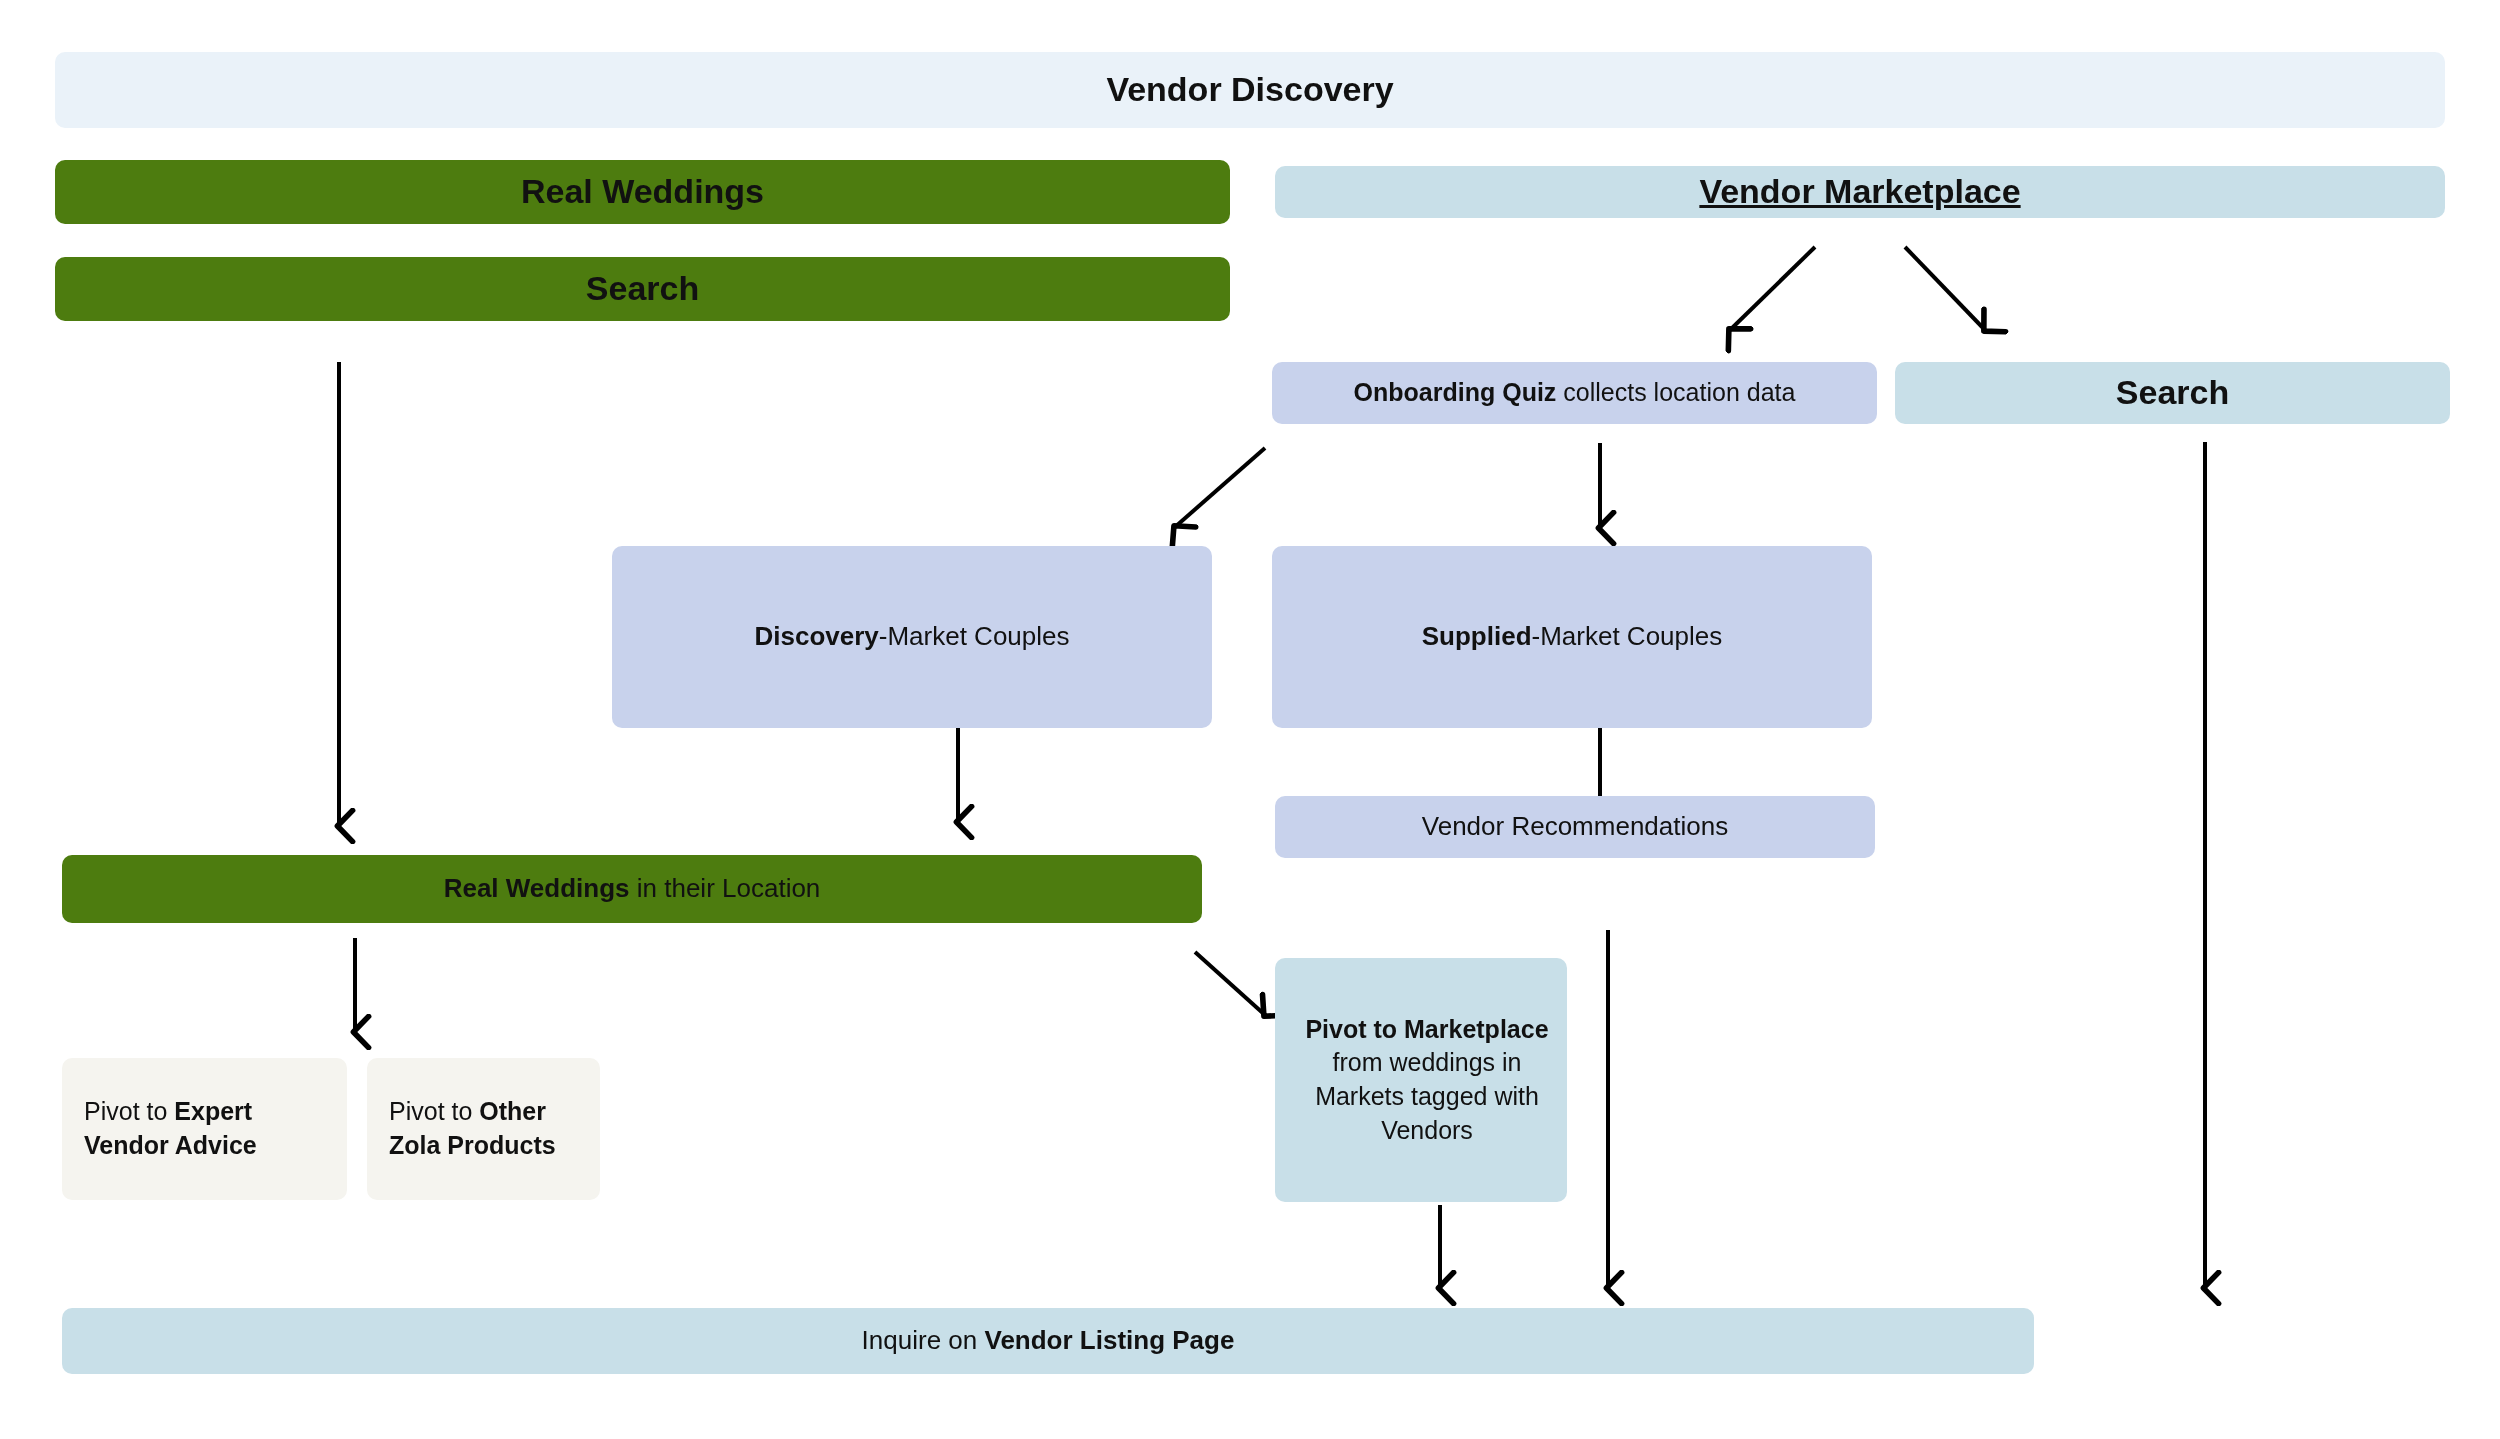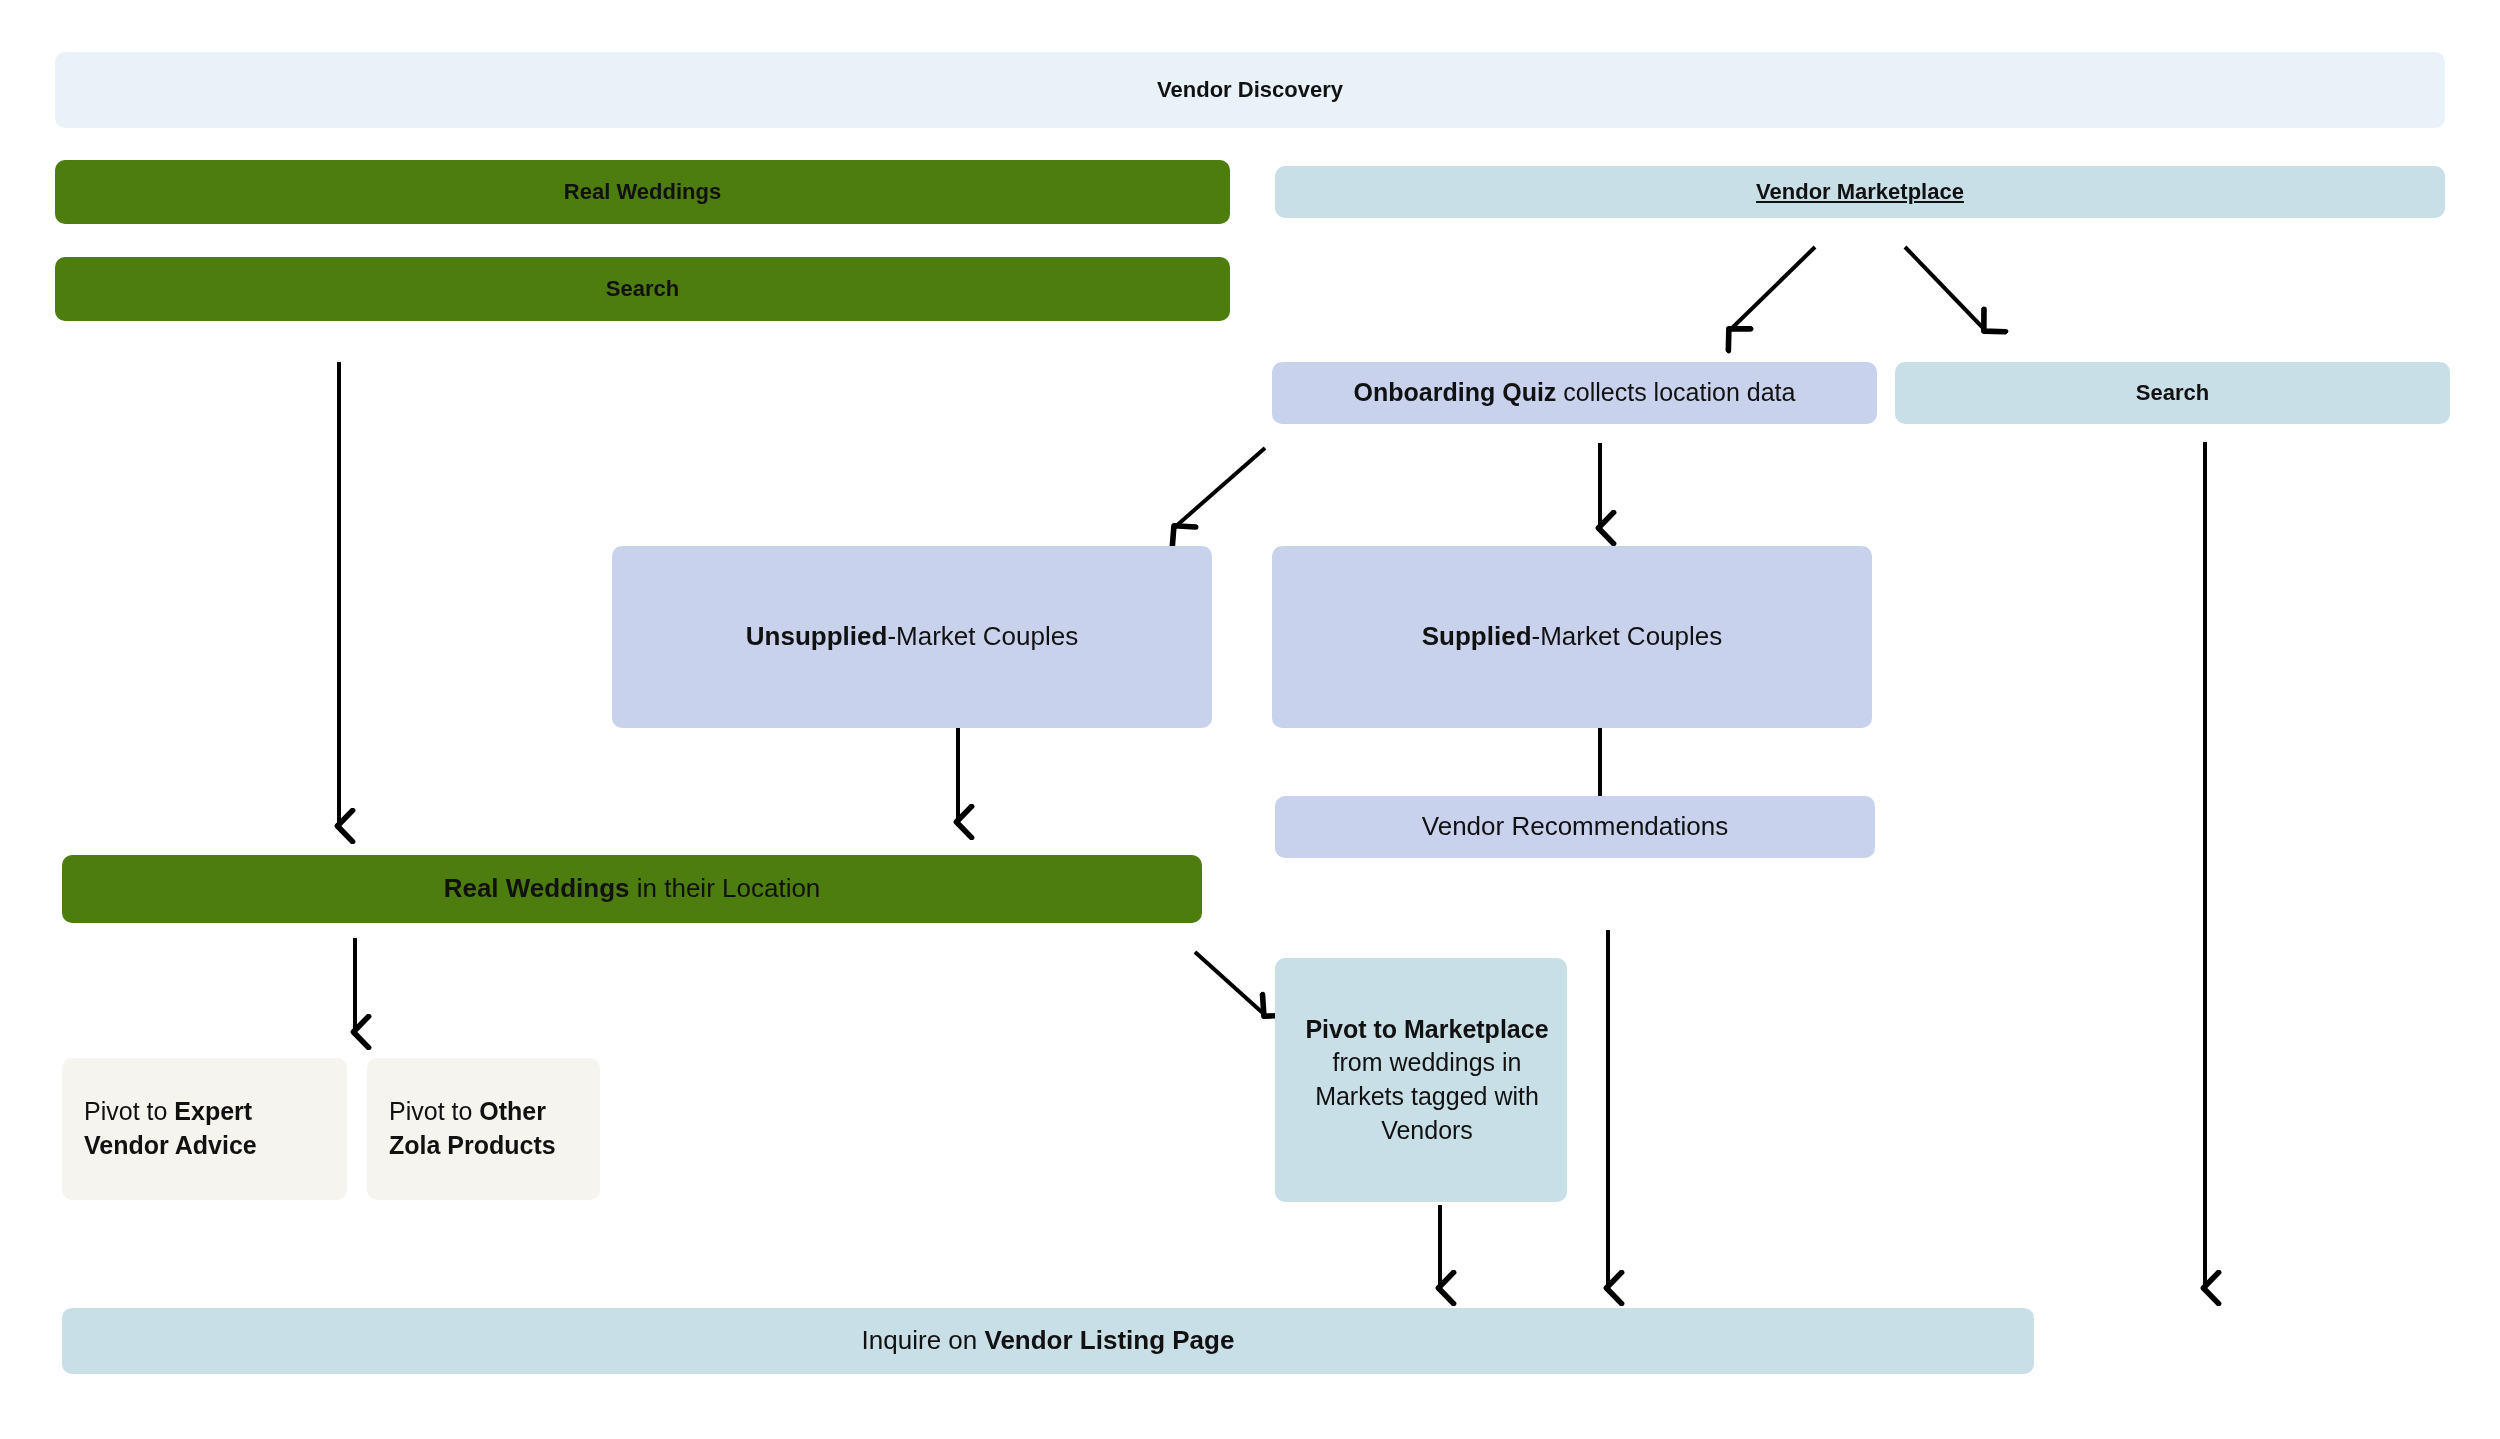--- a/index.html
+++ b/index.html
@@ -33,21 +33,21 @@
   .node b { font-weight: 700; }
 
   
   .c-header   { background: #eaf2f9; }
   .c-pink     { background: #4d7c0f; }
   .c-blue     { background: #c8dfe8; }
   .c-lav      { background: #c8d2ec; }
   .c-cream    { background: #f5f4ef; }
 
   
-  .t-xl  { font-size: 22px; font-weight: 700; }
+  .t-xl  { font-size: 34px; font-weight: 700; }
   .t-lg  { font-size: 26px; }
   .t-md  { font-size: 25px; }
 
   .left-align {
     justify-content: flex-start;
     text-align: left;
   }
 
   svg.edges {
     position: absolute;
@@ -116,21 +116,21 @@
       <b>Onboarding Quiz</b><span> collects location data</span>
     </span>
   </div>
 
   <div class="node c-blue t-xl" style="left:1895px; top:362px; width:555px; height:62px;">
     <span class="txt">Search</span>
   </div>
 
   <div class="node c-lav t-lg" style="left:612px; top:546px; width:600px; height:182px;">
     <span class="txt">
-      <b>Unsupplied</b><span>-Market Couples</span>
+      <b>Discovery</b><span>-Market Couples</span>
     </span>
   </div>
 
   <div class="node c-lav t-lg" style="left:1272px; top:546px; width:600px; height:182px;">
     <span class="txt">
       <b>Supplied</b><span>-Market Couples</span>
     </span>
   </div>
 
   <div class="node c-pink t-lg" style="left:62px; top:855px; width:1140px; height:68px;">

